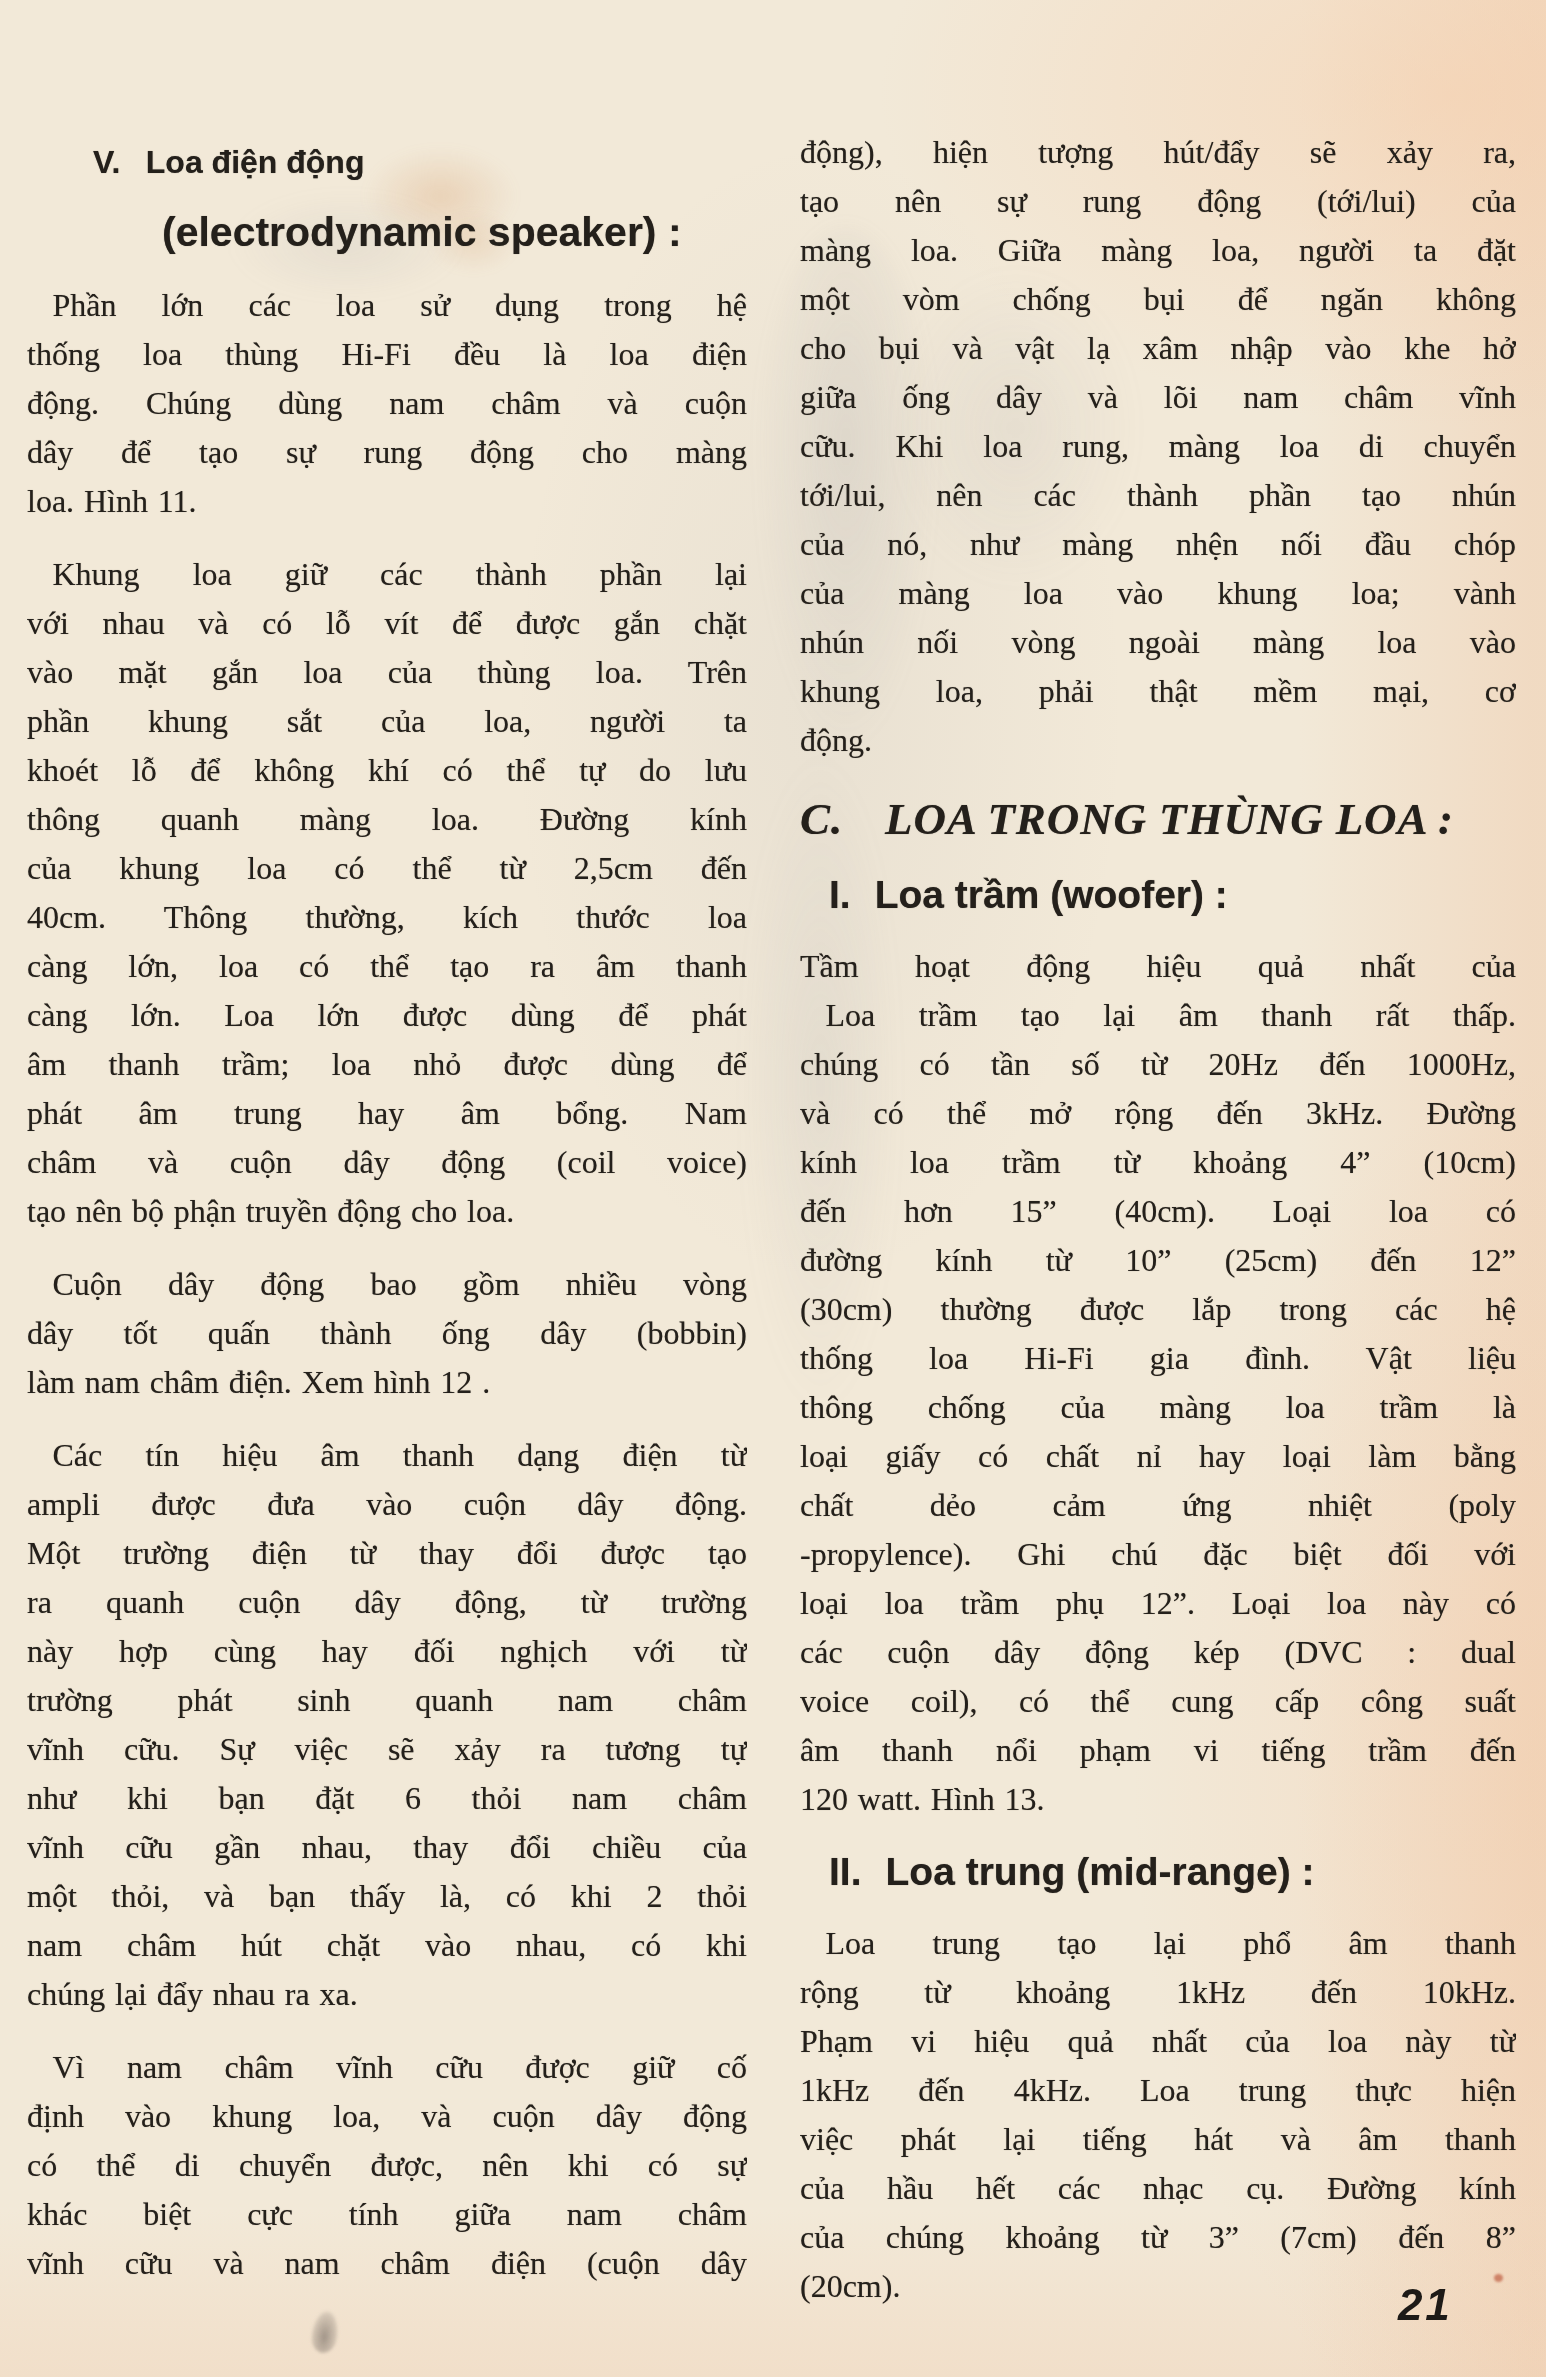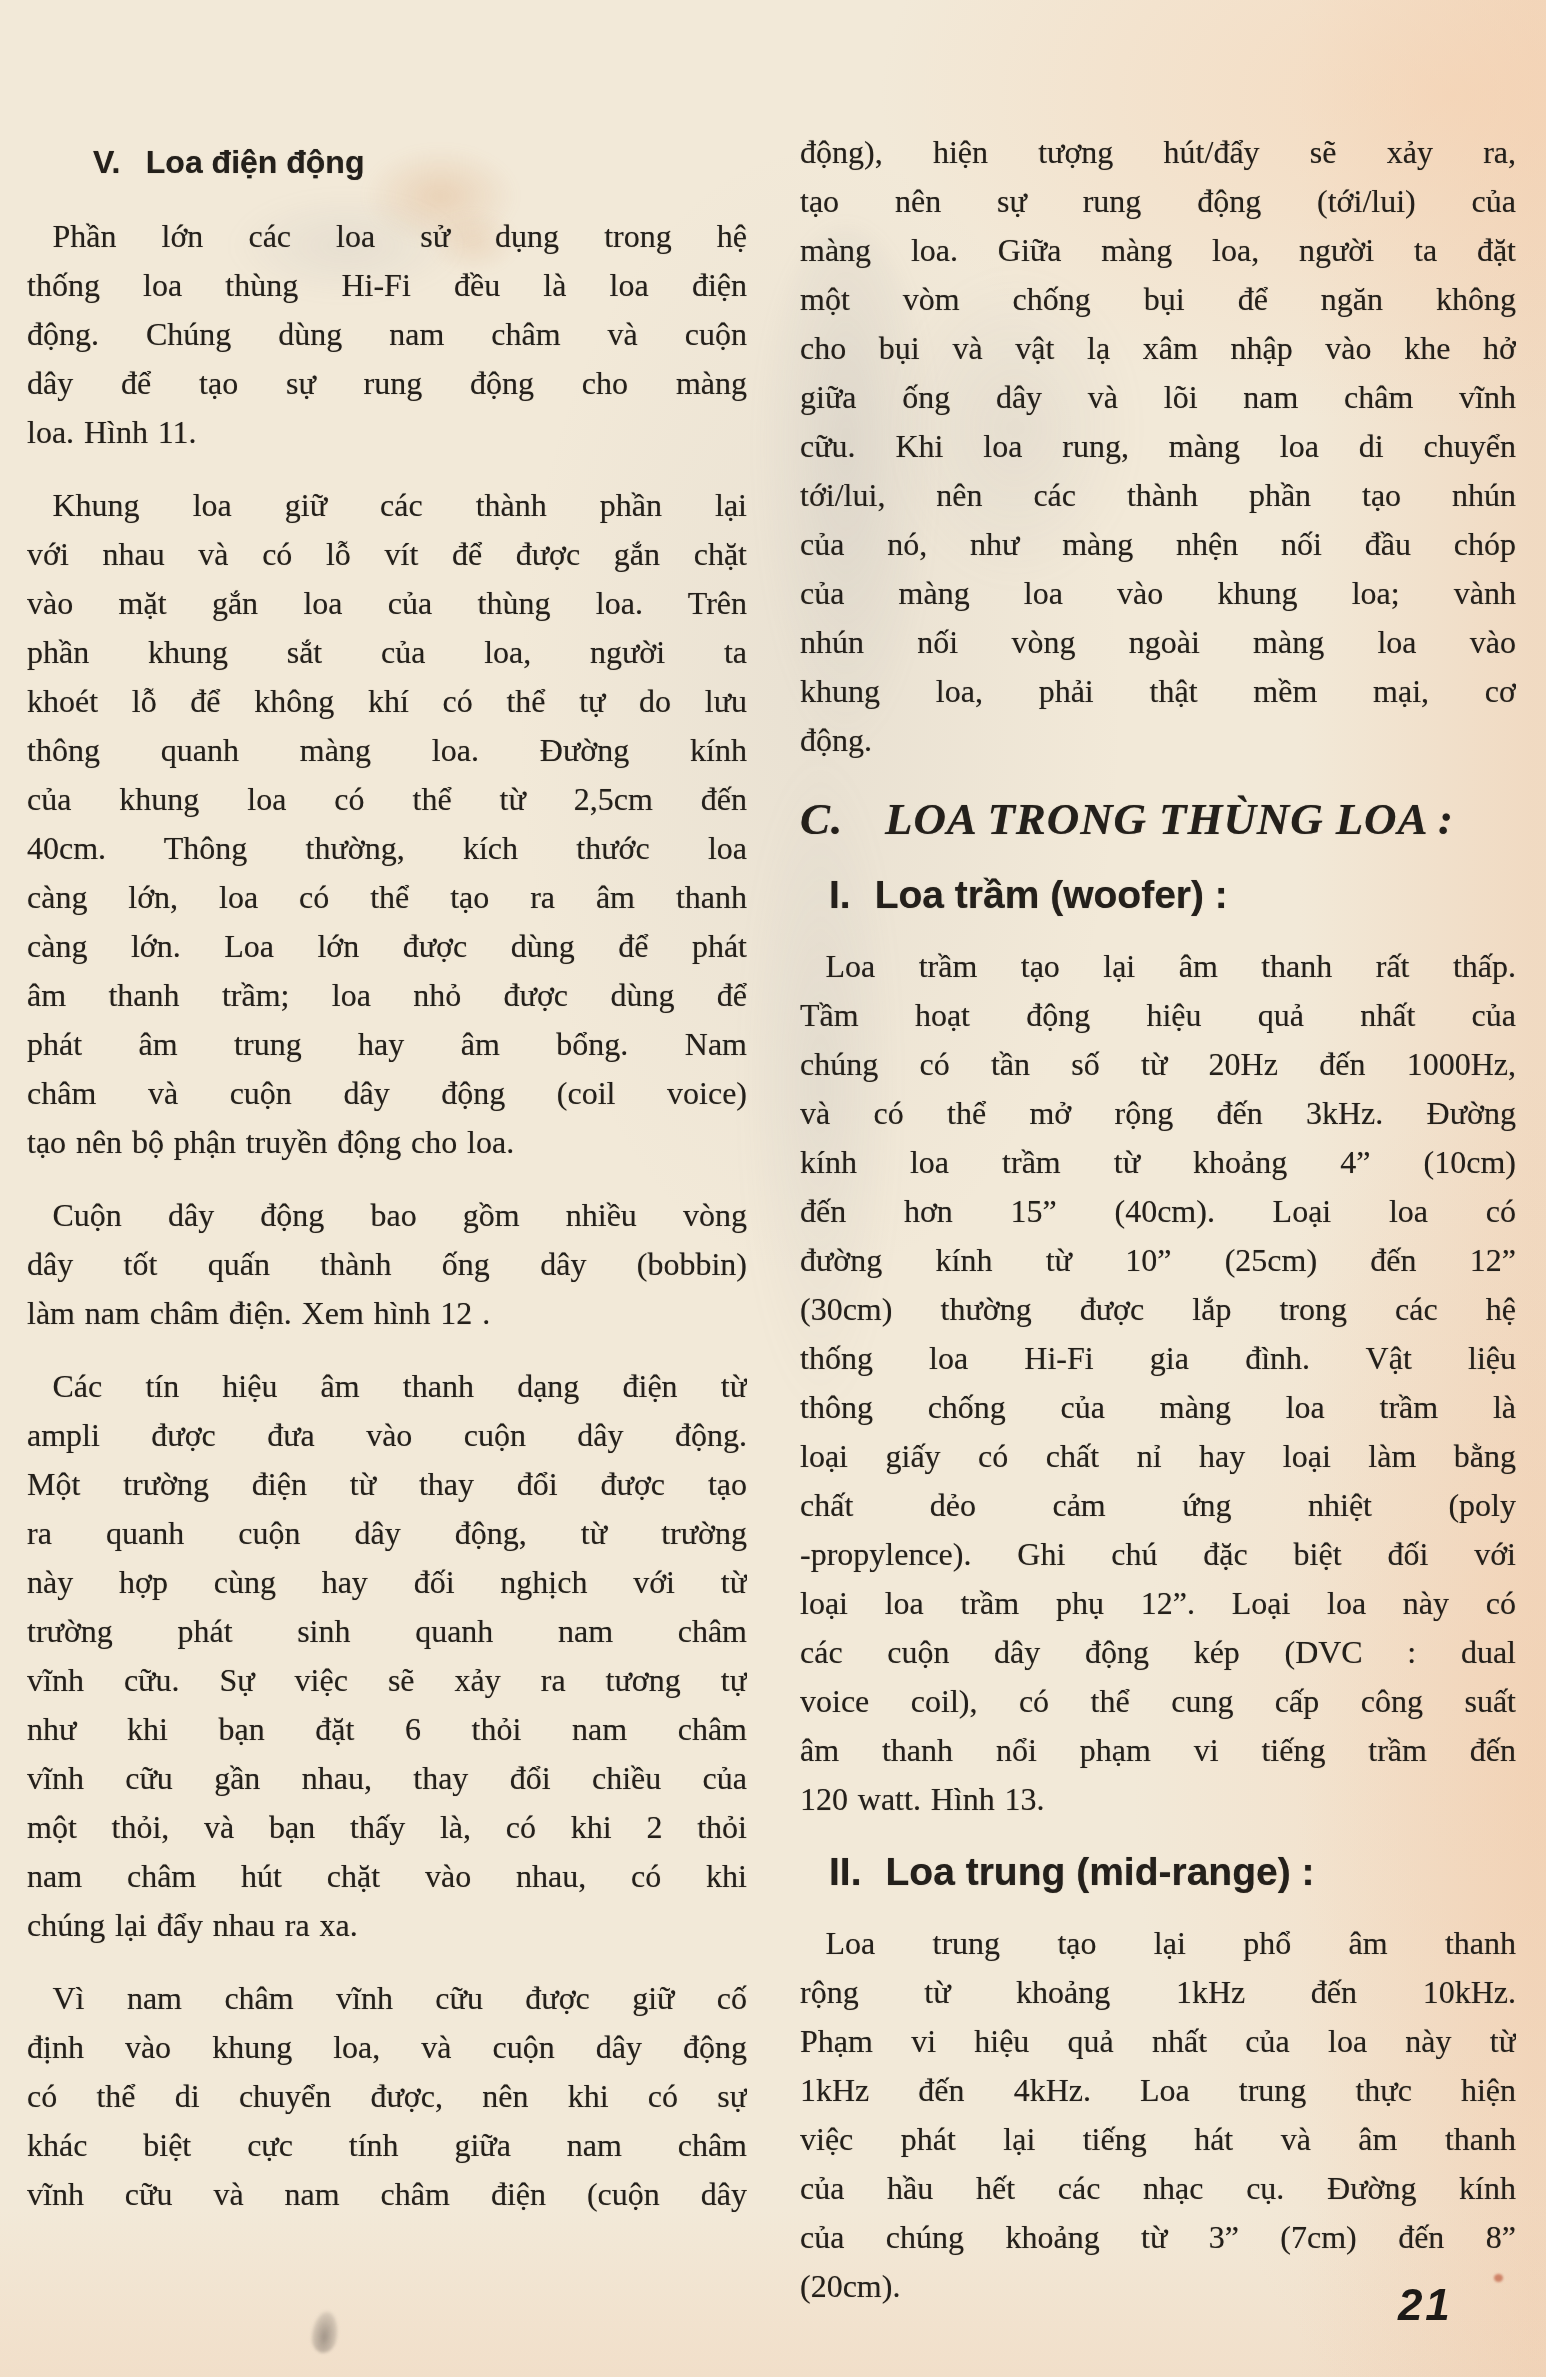--- a/index.html
+++ b/index.html
@@ -84,20 +84,21 @@
   <div class="artifact stain-orange-2"></div>
   <div class="artifact shade-heading"></div>
   <div class="artifact shade-gutter-1"></div>
   <div class="artifact shade-gutter-2"></div>
   <div class="artifact shade-right-col"></div>
   <div class="artifact smudge-bottom"></div>
   <div class="artifact speck-red"></div>
 
   <div class="col col-left" id="col-left">
       <div class="b-title"><span class="h-label">V.</span><span>Loa điện động</span></div>
+      <div class="b-subtitle"><span>(electrodynamic speaker) :</span></div>
       <div class="para">
         <div class="line line-first">Phần lớn các loa sử dụng trong hệ</div>
         <div class="line">thống loa thùng Hi-Fi đều là loa điện</div>
         <div class="line">động. Chúng dùng nam châm và cuộn</div>
         <div class="line">dây để tạo sự rung động cho màng</div>
         <div class="line line-last">loa. Hình 11.</div>
       </div>
       <div class="para">
         <div class="line line-first">Khung loa giữ các thành phần lại</div>
         <div class="line">với nhau và có lỗ vít để được gắn chặt</div>
@@ -153,22 +154,22 @@
         <div class="line">tới/lui, nên các thành phần tạo nhún</div>
         <div class="line">của nó, như màng nhện nối đầu chóp</div>
         <div class="line">của màng loa vào khung loa; vành</div>
         <div class="line">nhún nối vòng ngoài màng loa vào</div>
         <div class="line">khung loa, phải thật mềm mại, cơ</div>
         <div class="line line-last">động.</div>
       </div>
       <div class="b-section"><span class="h-label">C.</span><span>LOA TRONG THÙNG LOA :</span></div>
       <div class="b-subsection"><span class="h-label">I.</span><span>Loa trầm (woofer) :</span></div>
       <div class="para">
+        <div class="line">Tầm hoạt động hiệu quả nhất của</div>
         <div class="line line-first">Loa trầm tạo lại âm thanh rất thấp.</div>
-        <div class="line">Tầm hoạt động hiệu quả nhất của</div>
         <div class="line">chúng có tần số từ 20Hz đến 1000Hz,</div>
         <div class="line">và có thể mở rộng đến 3kHz. Đường</div>
         <div class="line">kính loa trầm từ khoảng 4” (10cm)</div>
         <div class="line">đến hơn 15” (40cm). Loại loa có</div>
         <div class="line">đường kính từ 10” (25cm) đến 12”</div>
         <div class="line">(30cm) thường được lắp trong các hệ</div>
         <div class="line">thống loa Hi-Fi gia đình. Vật liệu</div>
         <div class="line">thông chống của màng loa trầm là</div>
         <div class="line">loại giấy có chất nỉ hay loại làm bằng</div>
         <div class="line">chất dẻo cảm ứng nhiệt (poly</div>

